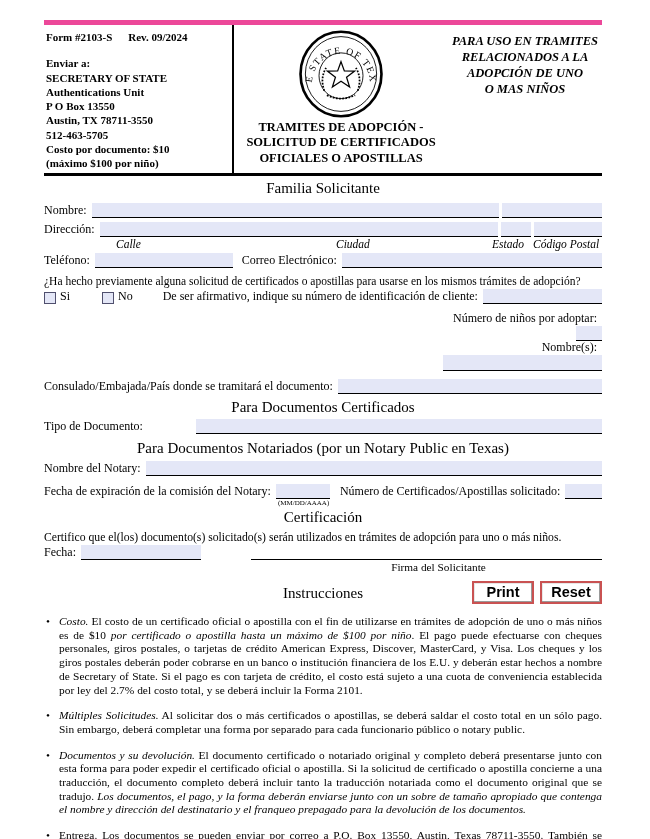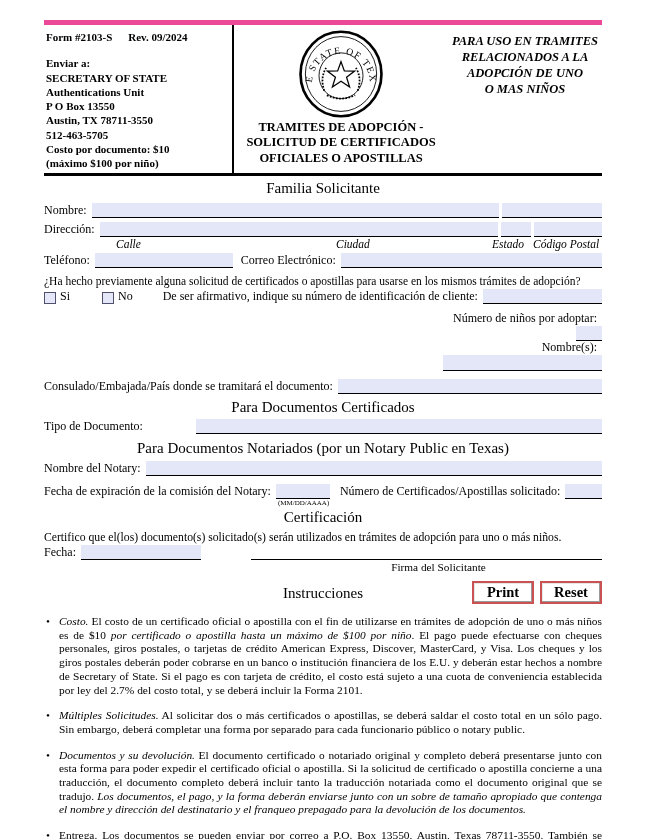--- a/index.html
+++ b/index.html
@@ -33,21 +33,21 @@
   
   .statement { margin-top: 5px; font-size: 11.7px; white-space: nowrap; }
   .sig-wrap { flex: 1; margin-left: 50px; }
   .sig-line { border-bottom: 1px solid #000; height: 14px; }
   .sig-lbl { font-size: 11.3px; padding-left: 6px; margin-top: 1px; }
 
   
   .instr-head { position: relative; margin-top: 8px; height: 26px; }
   .instr-head .sec-title { padding-top: 4px; }
   .btn-group { position: absolute; right: 0; top: 0; display: flex; gap: 6px; }
-  .pdf-btn { font-family: Liberation Serif, serif; font-weight: bold; font-size: 14.5px; color: #000; background: #fff; border: 2px solid #c95252; box-shadow: inset -1px -1px 0 #9a9a9a, inset 1px 1px 0 #e8e8e8; width: 62px; height: 23px; cursor: pointer; line-height: 1; }
+  .pdf-btn { font-family: Liberation Sans, sans-serif; font-weight: bold; font-size: 14.5px; color: #000; background: #fff; border: 2px solid #c95252; box-shadow: inset -1px -1px 0 #9a9a9a, inset 1px 1px 0 #e8e8e8; width: 62px; height: 23px; cursor: pointer; line-height: 1; }
   .bullets { margin-top: 8px; font-size: 11.4px; line-height: 1.2; }
   .bullet { position: relative; padding-left: 15px; text-align: justify; margin-bottom: 12px; }
   .bullet::before { content: "\2022"; position: absolute; left: 2px; }
   .bullet.tight { margin-bottom: 0; }
   .it { font-style: italic; }
 </style>
 </head>
 <body>
 
 <div class="page">
@@ -120,21 +120,21 @@
   <div class="sublabels">
     <span style="left:72px;">Calle</span>
     <span style="left:292px;">Ciudad</span>
     <span style="left:448px;">Estado</span>
     <span style="left:489px;">Código Postal</span>
   </div>
 
   <div class="row" style="margin-top:2px;">
     <span class="lbl">Teléfono:</span>
     <input class="field" style="width: 138px;">
-    <span class="lbl" style="margin-left:8px;">Correo Electrónico:</span>
+    <span class="lbl" style="padding-left:9px;">Correo Electrónico:</span>
     <input class="field grow" style="">
   </div>
 
   <div class="q-line">¿Ha hecho previamente alguna solicitud de certificados o apostillas para usarse en los mismos trámites de adopción?</div>
 
   <div class="row" style="margin-top:2px;">
     <span class="chk"></span>
     <span class="lbl" style="padding-right:0;">Si</span>
     <span style="width:32px;flex:none;"></span>
     <span class="chk"></span>

